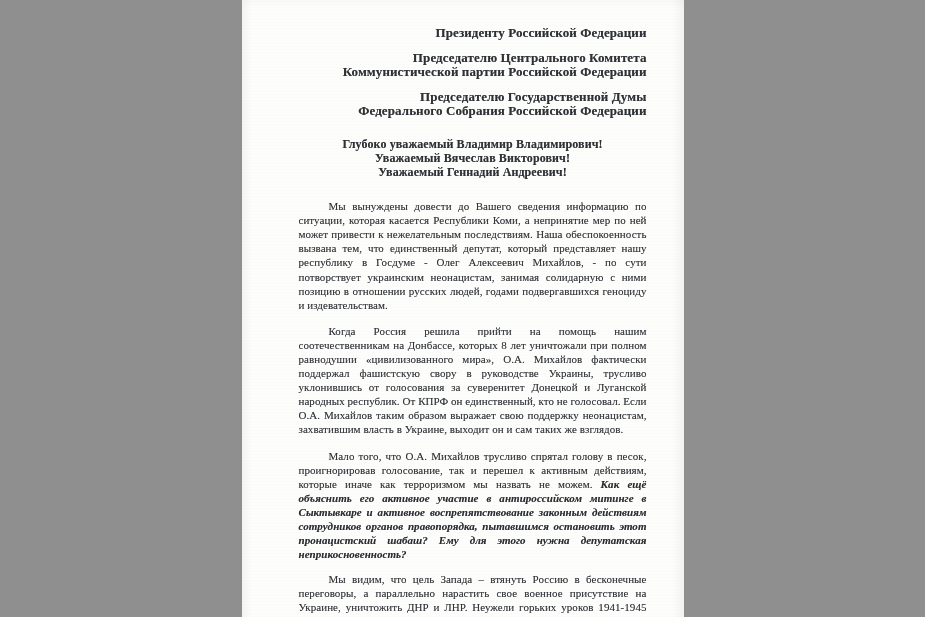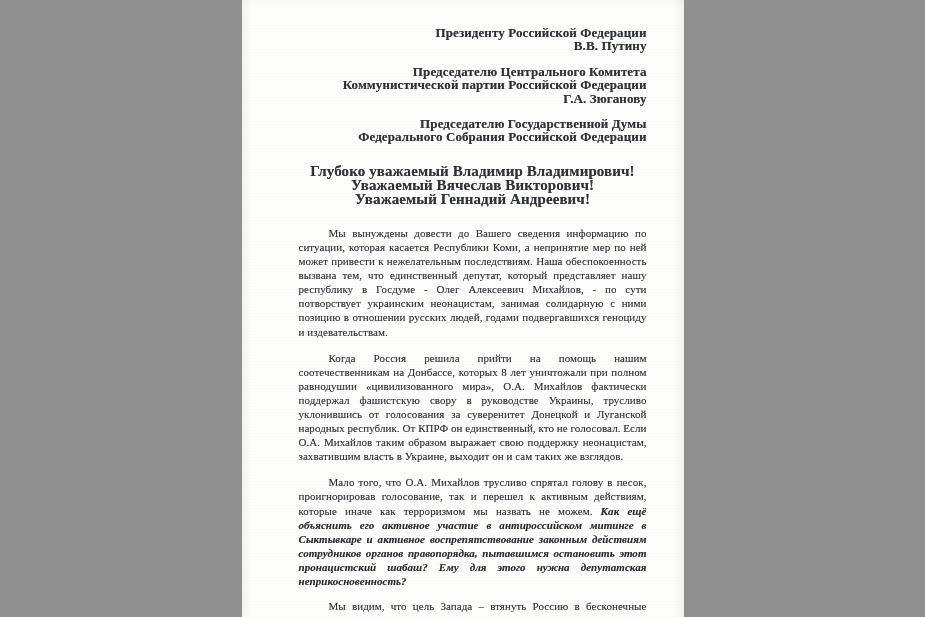--- a/index.html
+++ b/index.html
@@ -84,21 +84,21 @@
   }
 
   
   #salutation {
     margin-top: 20px;
     margin-bottom: 20px;
     text-align: center;
   }
   .salutation-line {
     font-weight: bold;
-    font-size: 15px;
+    font-size: 12px;
     line-height: 14px;
     color: #2e3136;
     letter-spacing: .1px;
     text-shadow: 0 0 .6px rgba(60,64,70,.55);
   }
 
   
   .body-paragraph {
     font-size: 11px;
     line-height: 14.1px;
@@ -124,27 +124,25 @@
 
 <div id="viewport">
 
   <div id="page">
     <div class="sheet-body">
 
       <div id="addressees">
 
         <div class="addressee-group">
           <div class="addressee-line">Президенту Российской Федерации</div>
-          <div class="addressee-line">В.В. Путину</div>
         </div>
 
         <div class="addressee-group">
           <div class="addressee-line">Председателю Центрального Комитета</div>
           <div class="addressee-line">Коммунистической партии Российской Федерации</div>
-          <div class="addressee-line">Г.А. Зюганову</div>
         </div>
 
         <div class="addressee-group">
           <div class="addressee-line">Председателю Государственной Думы</div>
           <div class="addressee-line">Федерального Собрания Российской Федерации</div>
         </div>
 
       </div>
 
       <div id="salutation">

